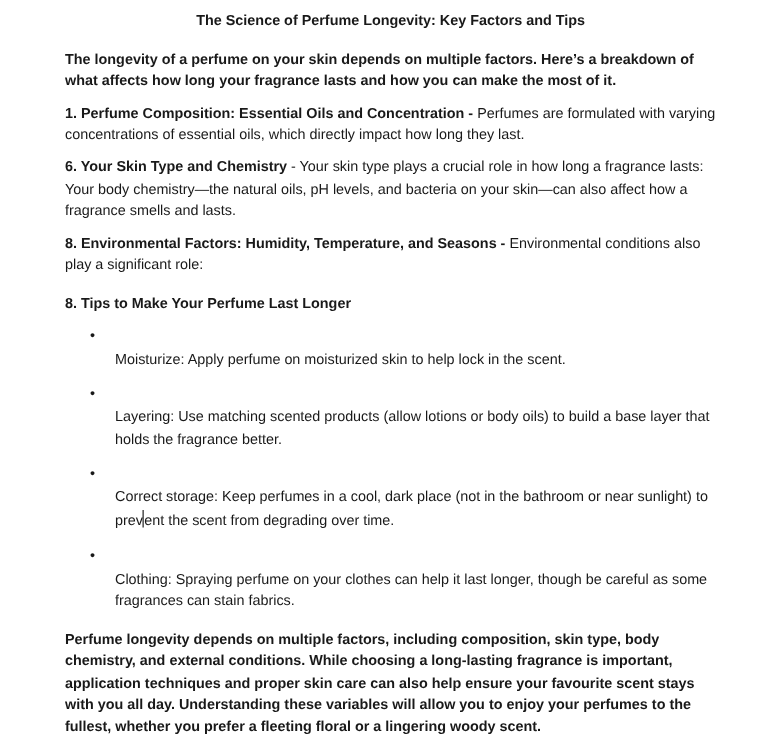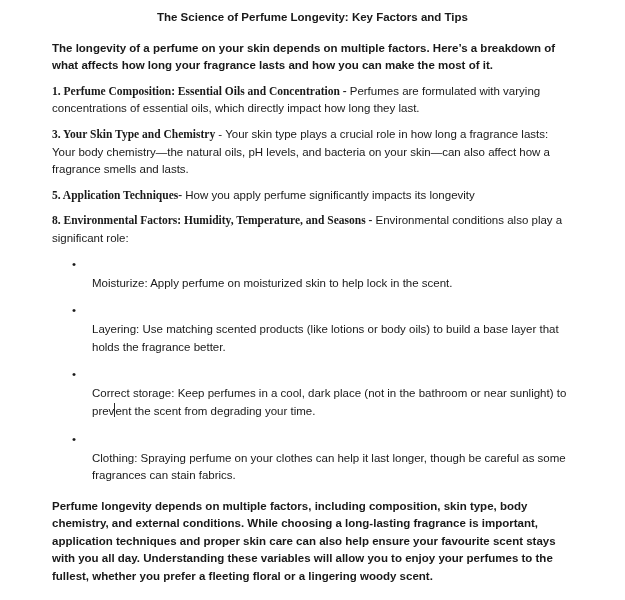--- a/index.html
+++ b/index.html
@@ -26,21 +26,21 @@
   .title {
     font-size: 11.5px;
     font-weight: 700;
     text-align: center;
     margin: 0 0 8px 0;
   }
   .para {
     margin: 0 0 8px 0;
   }
   .bold { font-weight: 700; margin-top: 13px; }
-  .hd { font-weight: 700; font-family: Liberation Serif, serif; }
+  .hd { font-weight: 700; }
   .tips {
     list-style: none;
     margin: 0;
     padding: 0;
   }
   .tip {
     display: flex;
     margin: 0 0 10px 0;
   }
   .bullet {
@@ -65,40 +65,40 @@
 
 <div class="page">
 
   <h1 class="title">The Science of Perfume Longevity: Key Factors and Tips</h1>
 
   <p class="para bold">The longevity of a perfume on your skin depends on multiple factors. Here’s a breakdown of what affects how long your fragrance lasts and how you can make the most of it.</p>
 
   <p class="para"><strong class="hd">1. Perfume Composition: Essential Oils and Concentration -</strong><span> Perfumes are formulated with varying concentrations of essential oils, which directly impact how long they last.</span></p>
 
 
-  <p class="para"><strong class="hd">3. Your Skin Type and Chemistry</strong><span> - Your skin type plays a crucial role in how long a fragrance lasts: Your body chemistry—the natural oils, pH levels, and bacteria on your skin—can also affect how a fragrance smells and lasts.</span></p>
+  <p class="para"><strong class="hd">6. Your Skin Type and Chemistry</strong><span> - Your skin type plays a crucial role in how long a fragrance lasts: Your body chemistry—the natural oils, pH levels, and bacteria on your skin—can also affect how a fragrance smells and lasts.</span></p>
 
 
-  <p class="para"><strong class="hd">5. Application Techniques-</strong><span> How you apply perfume significantly impacts its longevity</span></p>
 
   <p class="para"><strong class="hd">8. Environmental Factors: Humidity, Temperature, and Seasons -</strong><span> Environmental conditions also play a significant role:</span></p>
 
+  <p class="para bold">8. Tips to Make Your Perfume Last Longer</p>
 
   <ul class="tips">
     <li class="tip">
       <span class="bullet">•</span>
       <div class="tip-text">Moisturize: Apply perfume on moisturized skin to help lock in the scent.</div>
     </li>
     <li class="tip">
       <span class="bullet">•</span>
-      <div class="tip-text">Layering: Use matching scented products (like lotions or body oils) to build a base layer that holds the fragrance better.</div>
+      <div class="tip-text">Layering: Use matching scented products (allow lotions or body oils) to build a base layer that holds the fragrance better.</div>
     </li>
     <li class="tip">
       <span class="bullet">•</span>
-      <div class="tip-text"><span>Correct storage: Keep perfumes in a cool, dark place (not in the bathroom or near sunlight) to prev</span><span class="caret"></span><span>ent the scent from degrading your time.</span></div>
+      <div class="tip-text"><span>Correct storage: Keep perfumes in a cool, dark place (not in the bathroom or near sunlight) to prev</span><span class="caret"></span><span>ent the scent from degrading over time.</span></div>
     </li>
     <li class="tip">
       <span class="bullet">•</span>
       <div class="tip-text">Clothing: Spraying perfume on your clothes can help it last longer, though be careful as some fragrances can stain fabrics.</div>
     </li>
   </ul>
 
   <p class="para bold">Perfume longevity depends on multiple factors, including composition, skin type, body chemistry, and external conditions. While choosing a long-lasting fragrance is important, application techniques and proper skin care can also help ensure your favourite scent stays with you all day. Understanding these variables will allow you to enjoy your perfumes to the fullest, whether you prefer a fleeting floral or a lingering woody scent.</p>
 
 </div>

